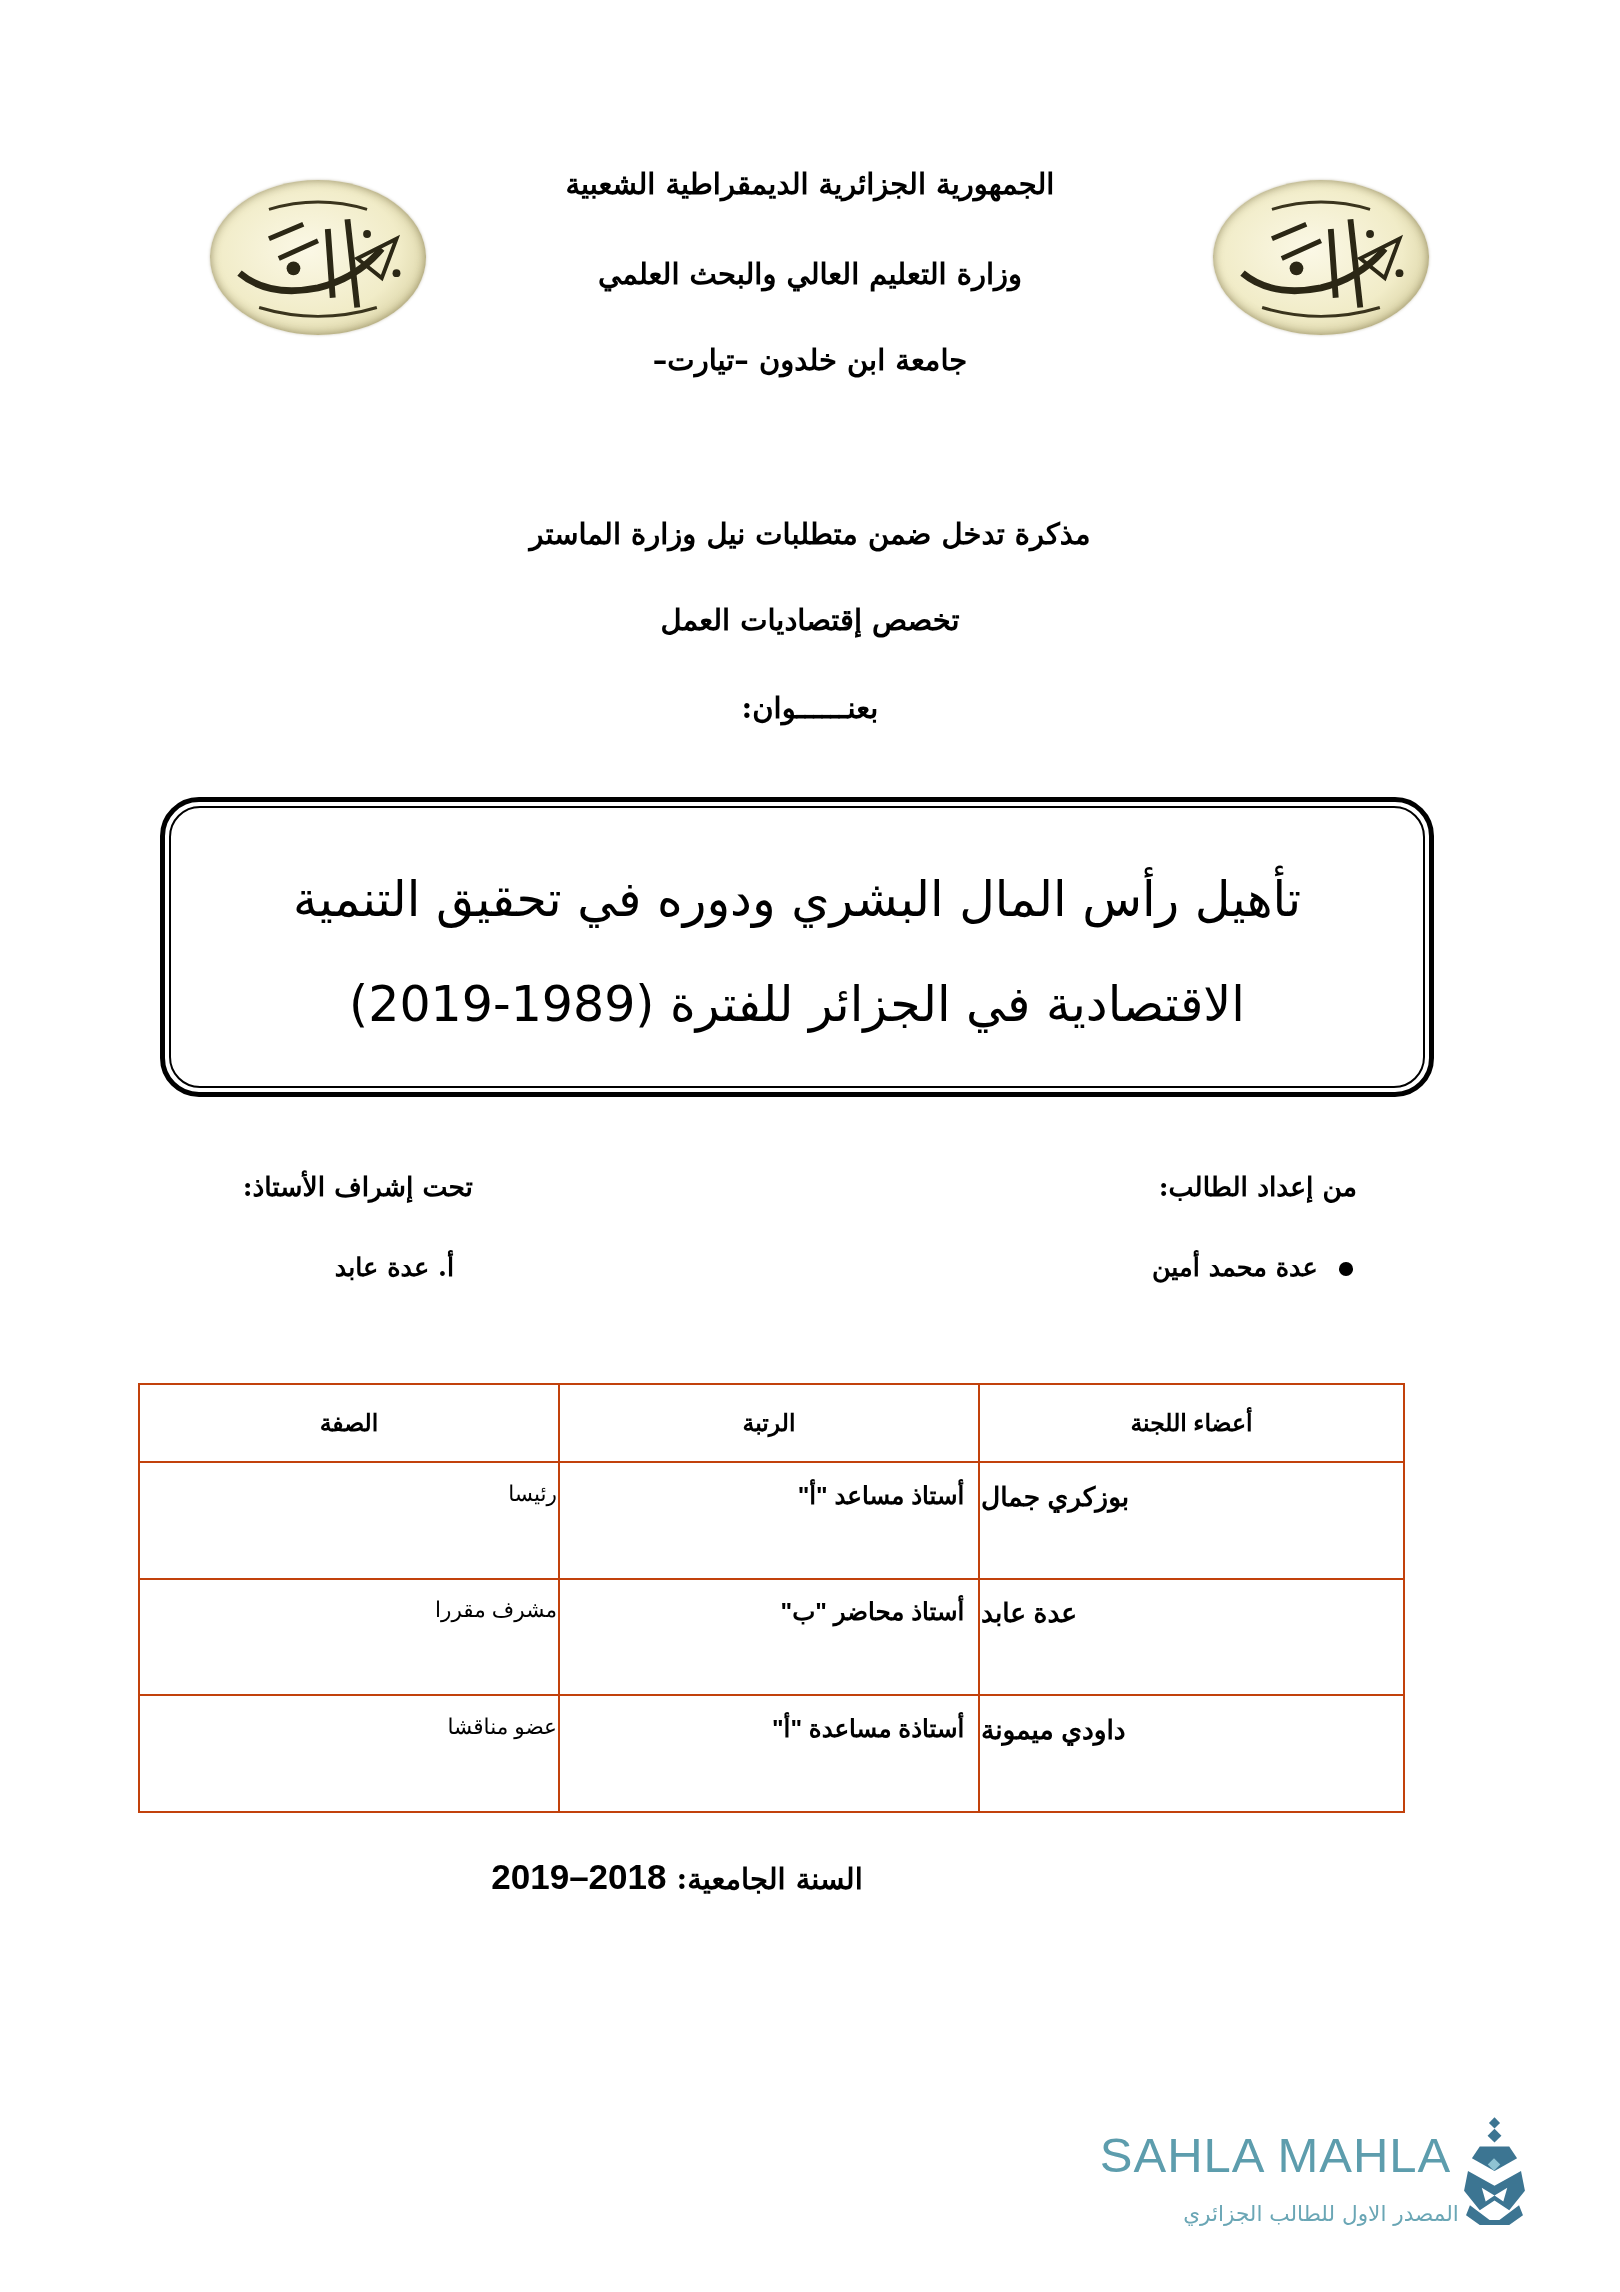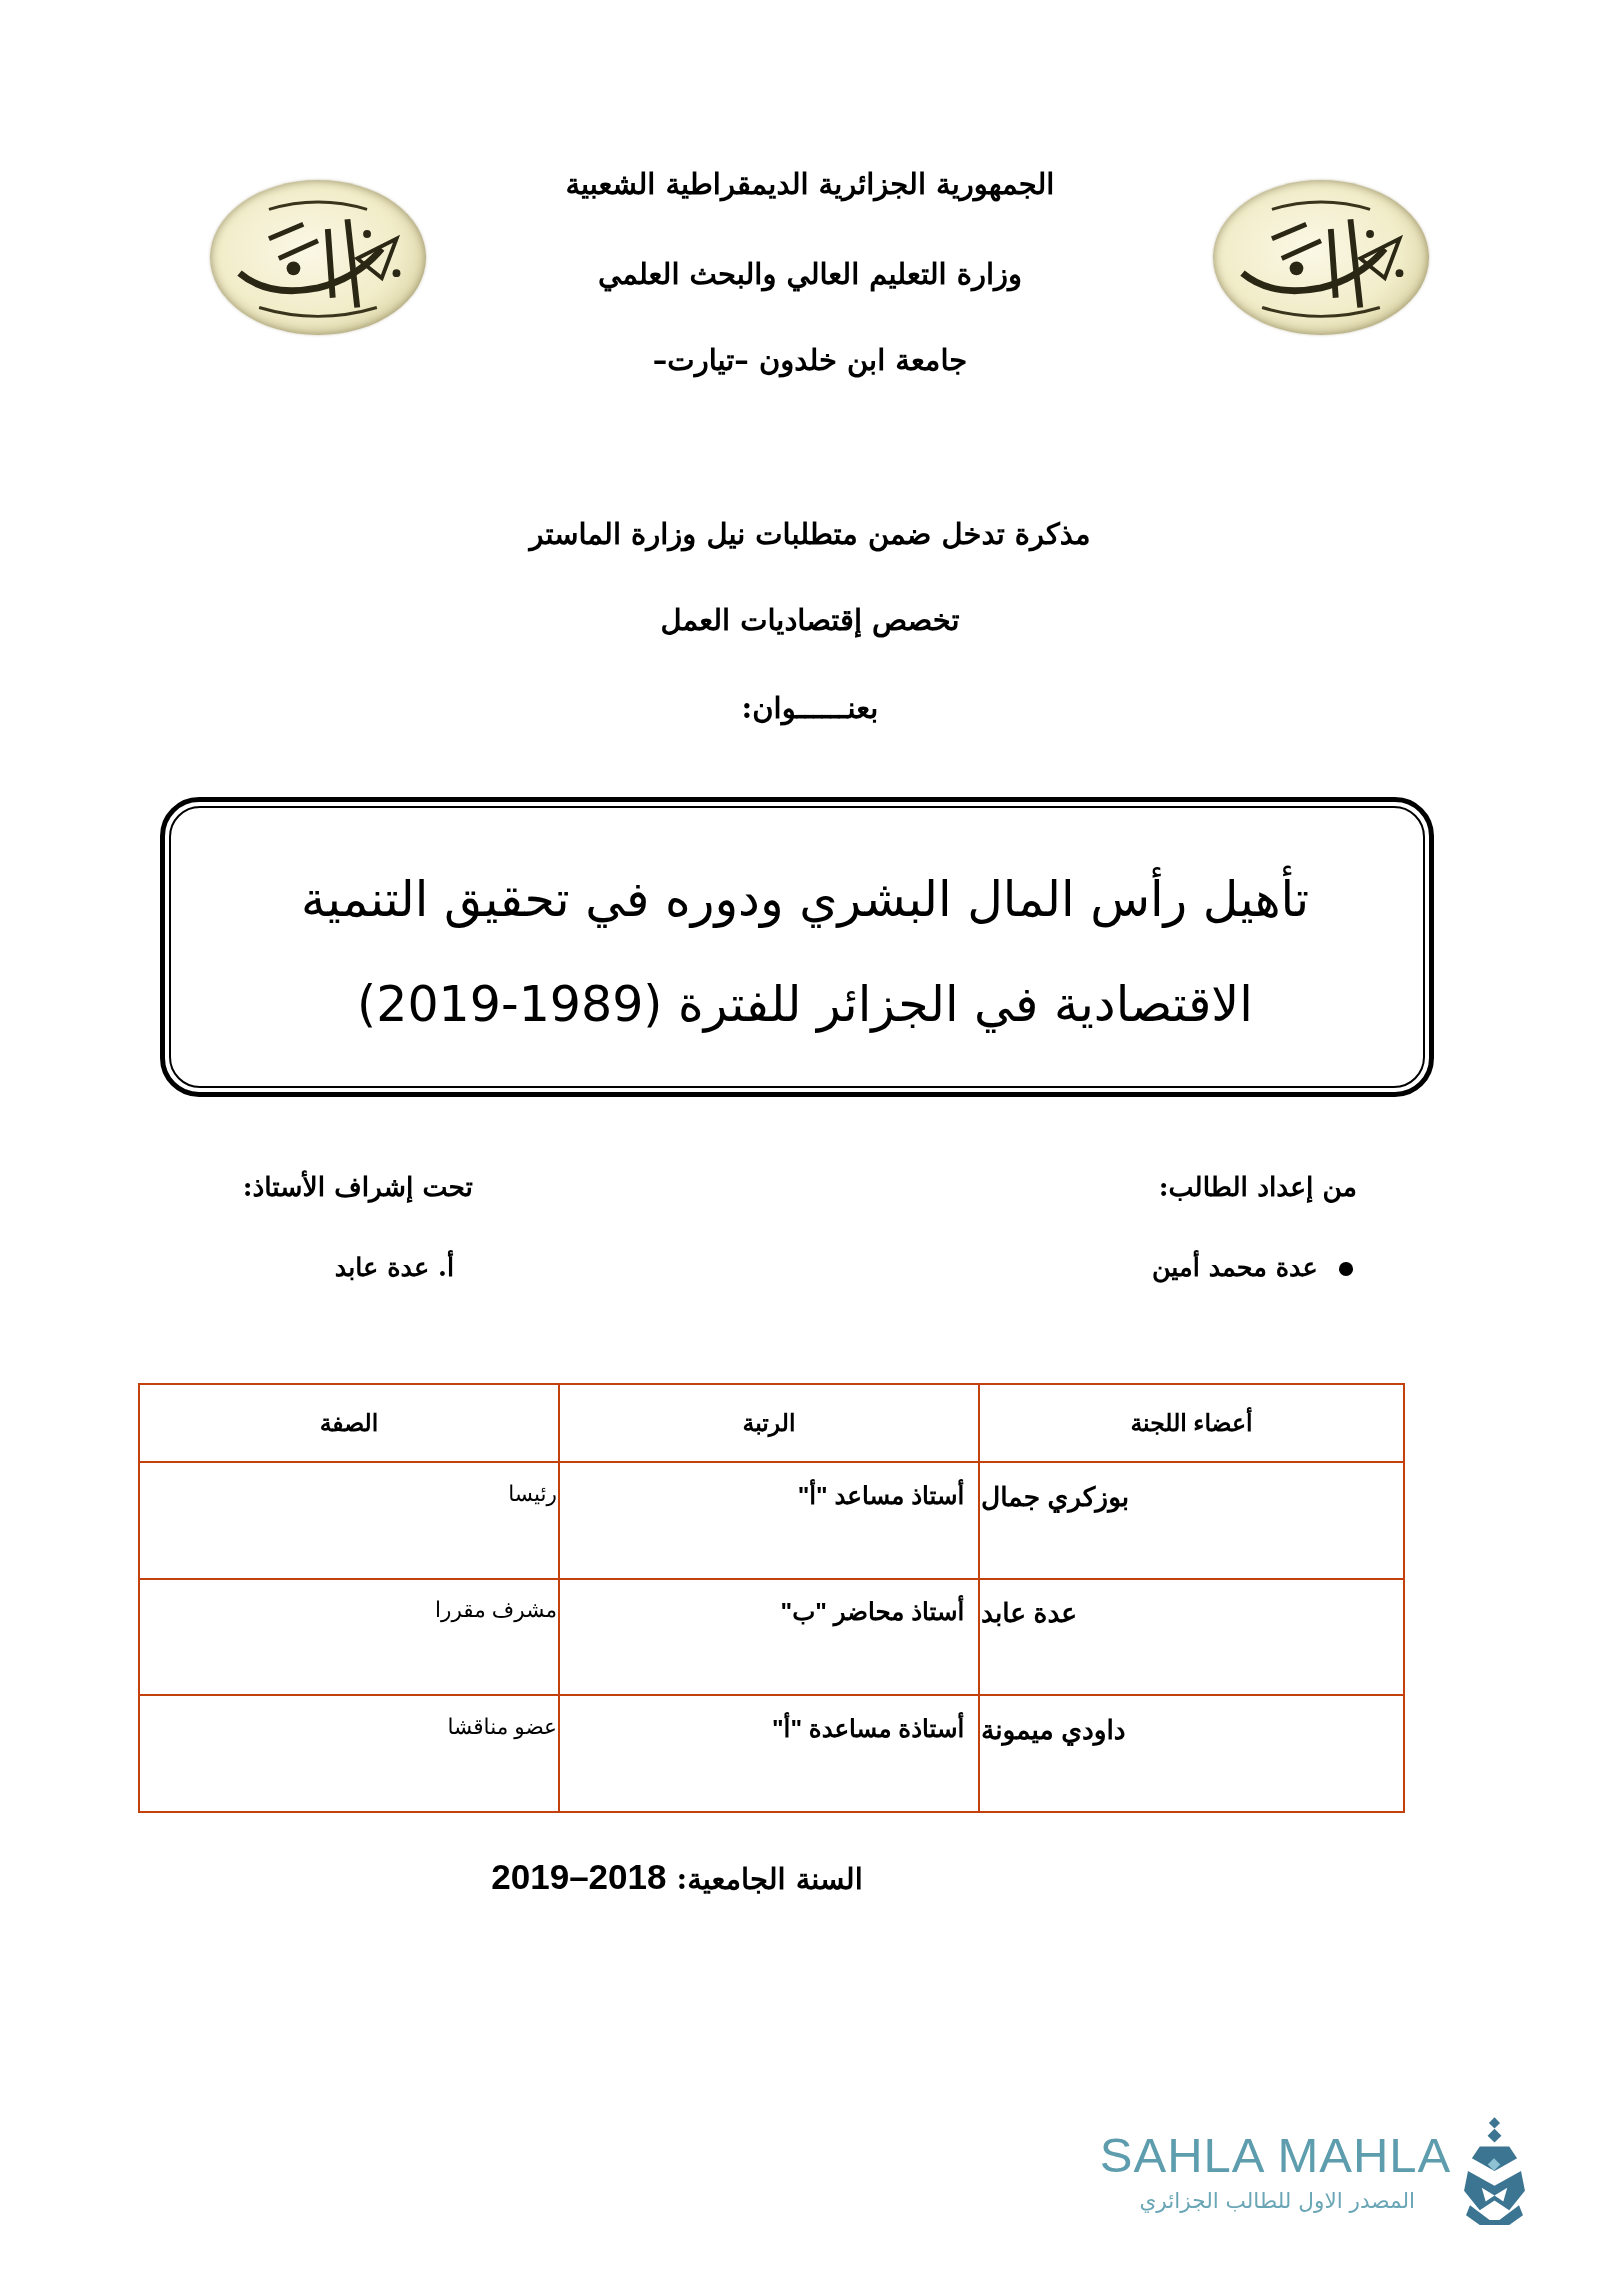--- a/index.html
+++ b/index.html
@@ -57,21 +57,20 @@
     .title-line {
       position: absolute;
       left: 0;
       width: 100%;
       text-align: center;
       direction: rtl;
       font-family: "DejaVu Sans", "Liberation Sans", sans-serif;
       font-size: 49px;
       font-weight: normal;
       letter-spacing: 0px;
-      padding-left: 8px;
     }
 
     
     .info-label {
       position: absolute;
       font-weight: bold;
       font-size: 26.5px;
       direction: rtl;
       font-family: "DejaVu Serif", "Liberation Serif", serif;
     }
@@ -168,23 +167,22 @@
       top: 9.8px;
       font-family: Liberation Sans, sans-serif;
       font-size: 49px;
       letter-spacing: 1px;
       color: #5d9dad;
       white-space: nowrap;
     }
     .wm-tagline {
       position: absolute;
       left: 7.8px;
-      top: 71px;
+      top: 84px;
       width: 363px;
-      text-align: center;
       direction: rtl;
       font-family: "DejaVu Sans", "Liberation Sans", sans-serif;
       font-size: 21.6px;
       color: #6aa6b5;
       white-space: nowrap;
     }
     .wm-icon {
       position: absolute;
       left: 372px;
       top: 0px;

